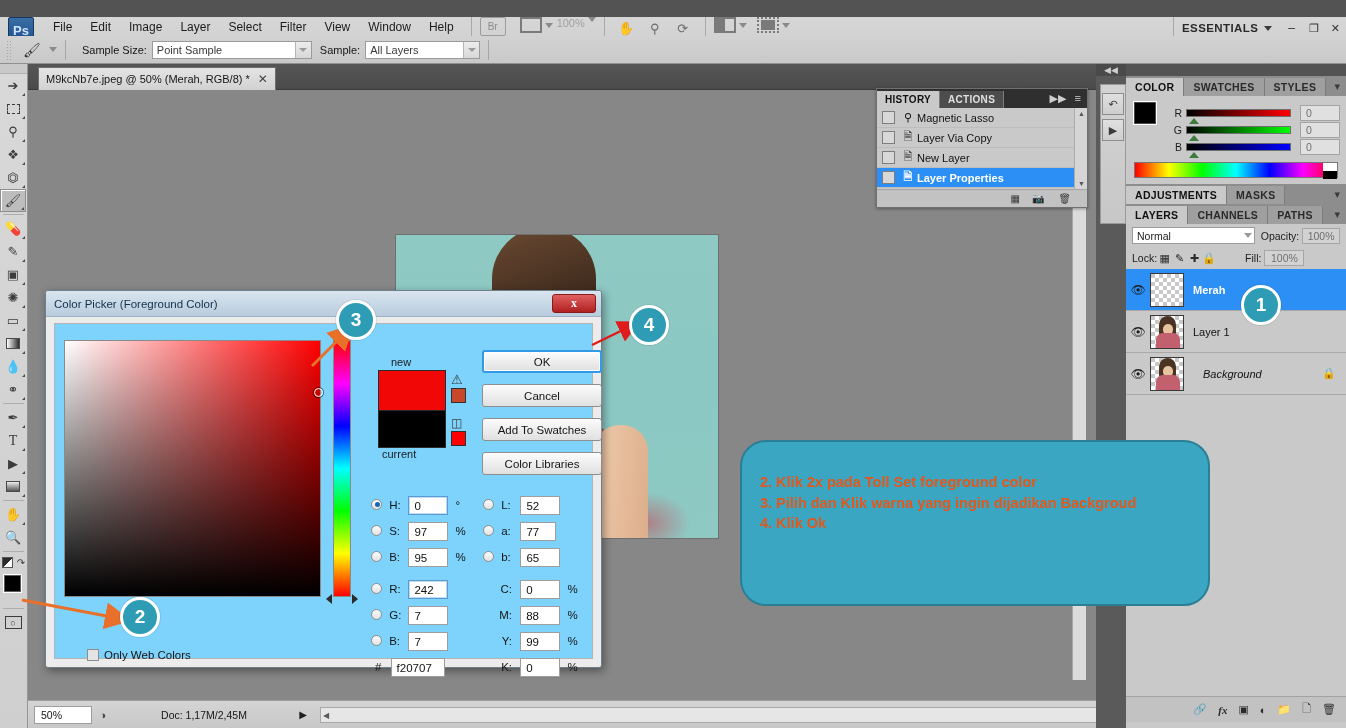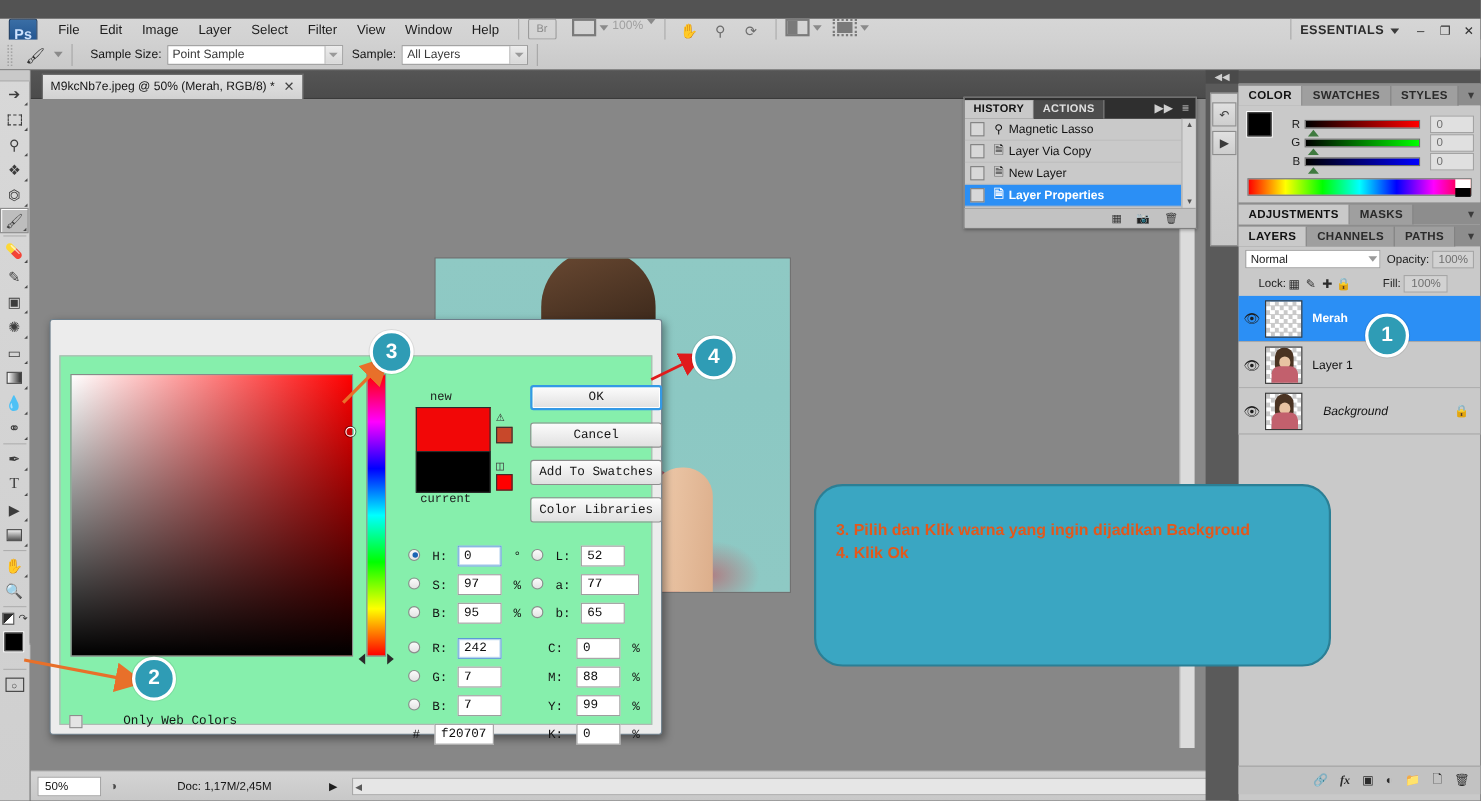--- a/index.html
+++ b/index.html
@@ -251,21 +251,21 @@
     font-size:11.5px; color:#11314f;
     border-radius:3px 3px 0 0;
   }
   #pk-close {
     position:absolute; right:5px; top:3px; width:44px; height:19px;
     background:linear-gradient(#e06060,#b02020);
     border:1px solid #8a1a1a; border-radius:3px;
     color:#fff; font-size:12px; display:flex;align-items:center;justify-content:center;
     font-family:"Liberation Serif", serif; font-weight:bold;
   }
-  #pk-body { position:absolute; left:8px; top:32px; right:8px; bottom:8px; border:1px solid #b4b4b4; background:#86efac;font-family:Liberation Mono, monospace;}
+  #pk-body { position:absolute; left:8px; top:32px; right:8px; bottom:8px; border:1px solid #b4b4b4; background:#7dd3fc;}
 
   #sv-field {
     position:absolute; left:9px; top:16px; width:257px; height:257px;
     border:1px solid #8a8a8a;
     background:
       linear-gradient(to top, #000, rgba(0,0,0,0)),
       linear-gradient(to right, #fff, #ff0000);
   }
   #sv-marker { position:absolute; left:249px; top:47px; width:9px; height:9px; border:1.5px solid #fff; border-radius:50%; box-shadow:0 0 0 1px rgba(0,0,0,.5);}
   #hue-strip {
@@ -295,21 +295,21 @@
   }
   .pk-btn.primary { border:2px solid #3399e6; box-shadow:inset 0 0 0 1px #fff; }
 
   .fld-grp { position:absolute; font-size:11.5px; color:#141414;}
   .radio { width:11px; height:11px; border-radius:50%; border:1px solid #8d8d8d; background:linear-gradient(#fbfbfb,#e3e3e3); display:inline-block; vertical-align:-1px; position:relative;}
   .radio.on::after { content:""; position:absolute; left:2.5px; top:2.5px; width:5px;height:5px;border-radius:50%;background:#1b64b5;}
   .fi { height:19px; background:#fff; border:1px solid #9e9e9e; font-size:11.5px; color:#101010; display:inline-flex; align-items:center; padding-left:5px; vertical-align:middle;}
   .fi.focus { border:1px solid #5b9bd5; box-shadow:inset 0 0 0 1px #bfd9f0;}
   .ulbl { display:inline-block; font-size:11.5px; color:#141414; }
 
-  #onlyweb { position:absolute; left:8px; top:325px; display:flex; align-items:center; font-size:11.5px; color:#141414;gap:32px;}
+  #onlyweb { position:absolute; left:32px; top:325px; display:flex; align-items:center; font-size:11.5px; color:#141414;}
   #onlyweb .cb { width:12px; height:12px; border:1px solid #8d8d8d; background:#e4e4e4; margin-right:5px;}
 
   
   .callout {
     border-radius:50%; background:#2f9cb5; border:3px solid #ffffff;
     color:#fff; font-weight:bold; font-size:19px;
     display:flex; align-items:center; justify-content:center;
     box-shadow:0 0 0 1px rgba(0,0,0,.08);
     font-family:"Liberation Sans", sans-serif;
   }
@@ -588,21 +588,21 @@
   <div>
     <div class="lp-row">
       <div class="lp-combo">
         <span>Normal</span>
         <span class="arrow"></span>
       </div>
       <span class="lp-lab">Opacity:</span>
       <span class="lp-field">100%</span>
     </div>
     <div class="lp-row">
-      <span class="lp-lab" style="margin-left:12px;">Lock:</span>
+      <span class="lp-lab" style="margin-left:0;">Lock:</span>
       <span class="lock-ico">▦</span>
       <span class="lock-ico">✎</span>
       <span class="lock-ico">✚</span>
       <span class="lock-ico">🔒</span>
       <span class="lp-lab" style="margin-left:28px;">Fill:</span>
       <span class="lp-field">100%</span>
     </div>
 
     <div class="layer-row sel">
       <span class="eye">👁</span>
@@ -636,25 +636,30 @@
   <span style="font-family:'Liberation Serif',serif;font-style:italic;font-weight:bold;">fx</span>
   <span>▣</span>
   <span>◐</span>
   <span>📁</span>
   <span>🗋</span>
   <span>🗑</span>
 </div>
 
 <div id="note" class="abs">
   <div class="blank"></div>
+  <div>2. Klik 2x  pada Toll Set foreground color</div>
   <div>3. Pilih dan Klik warna yang ingin dijadikan Backgroud</div>
   <div>4. Klik Ok</div>
 </div>
 
 <div id="picker" class="abs">
+  <div id="pk-title">
+    <span>Color Picker (Foreground Color)</span>
+    <span id="pk-close">x</span>
+  </div>
   <div id="pk-body">
 
     <div id="sv-field">
       <span id="sv-marker"></span>
     </div>
     <div id="hue-strip"></div>
     <span class="hue-ar" id="hue-ar-l"></span>
     <span class="hue-ar" id="hue-ar-r"></span>
 
     <span id="newlbl">new</span>
@@ -712,21 +717,21 @@
     </div>
 
     <div class="fld-grp" style="left:428px;top:172px;">
       <span class="radio"></span>
       <span class="ulbl" style="width:16px;margin-left:4px;">L:</span>
       <span class="fi" style="width:40px;">52</span>
     </div>
     <div class="fld-grp" style="left:428px;top:198px;">
       <span class="radio"></span>
       <span class="ulbl" style="width:16px;margin-left:4px;">a:</span>
-      <span class="fi" style="width:53px;">77</span>
+      <span class="fi" style="width:36px;">77</span>
     </div>
     <div class="fld-grp" style="left:428px;top:224px;">
       <span class="radio"></span>
       <span class="ulbl" style="width:16px;margin-left:4px;">b:</span>
       <span class="fi" style="width:40px;">65</span>
     </div>
 
     <div class="fld-grp" style="left:441px;top:256px;">
       <span class="ulbl" style="width:16px;display:inline-block;text-align:right;">C:</span>
       <span class="fi" style="width:40px;margin-left:5px;">0</span>

